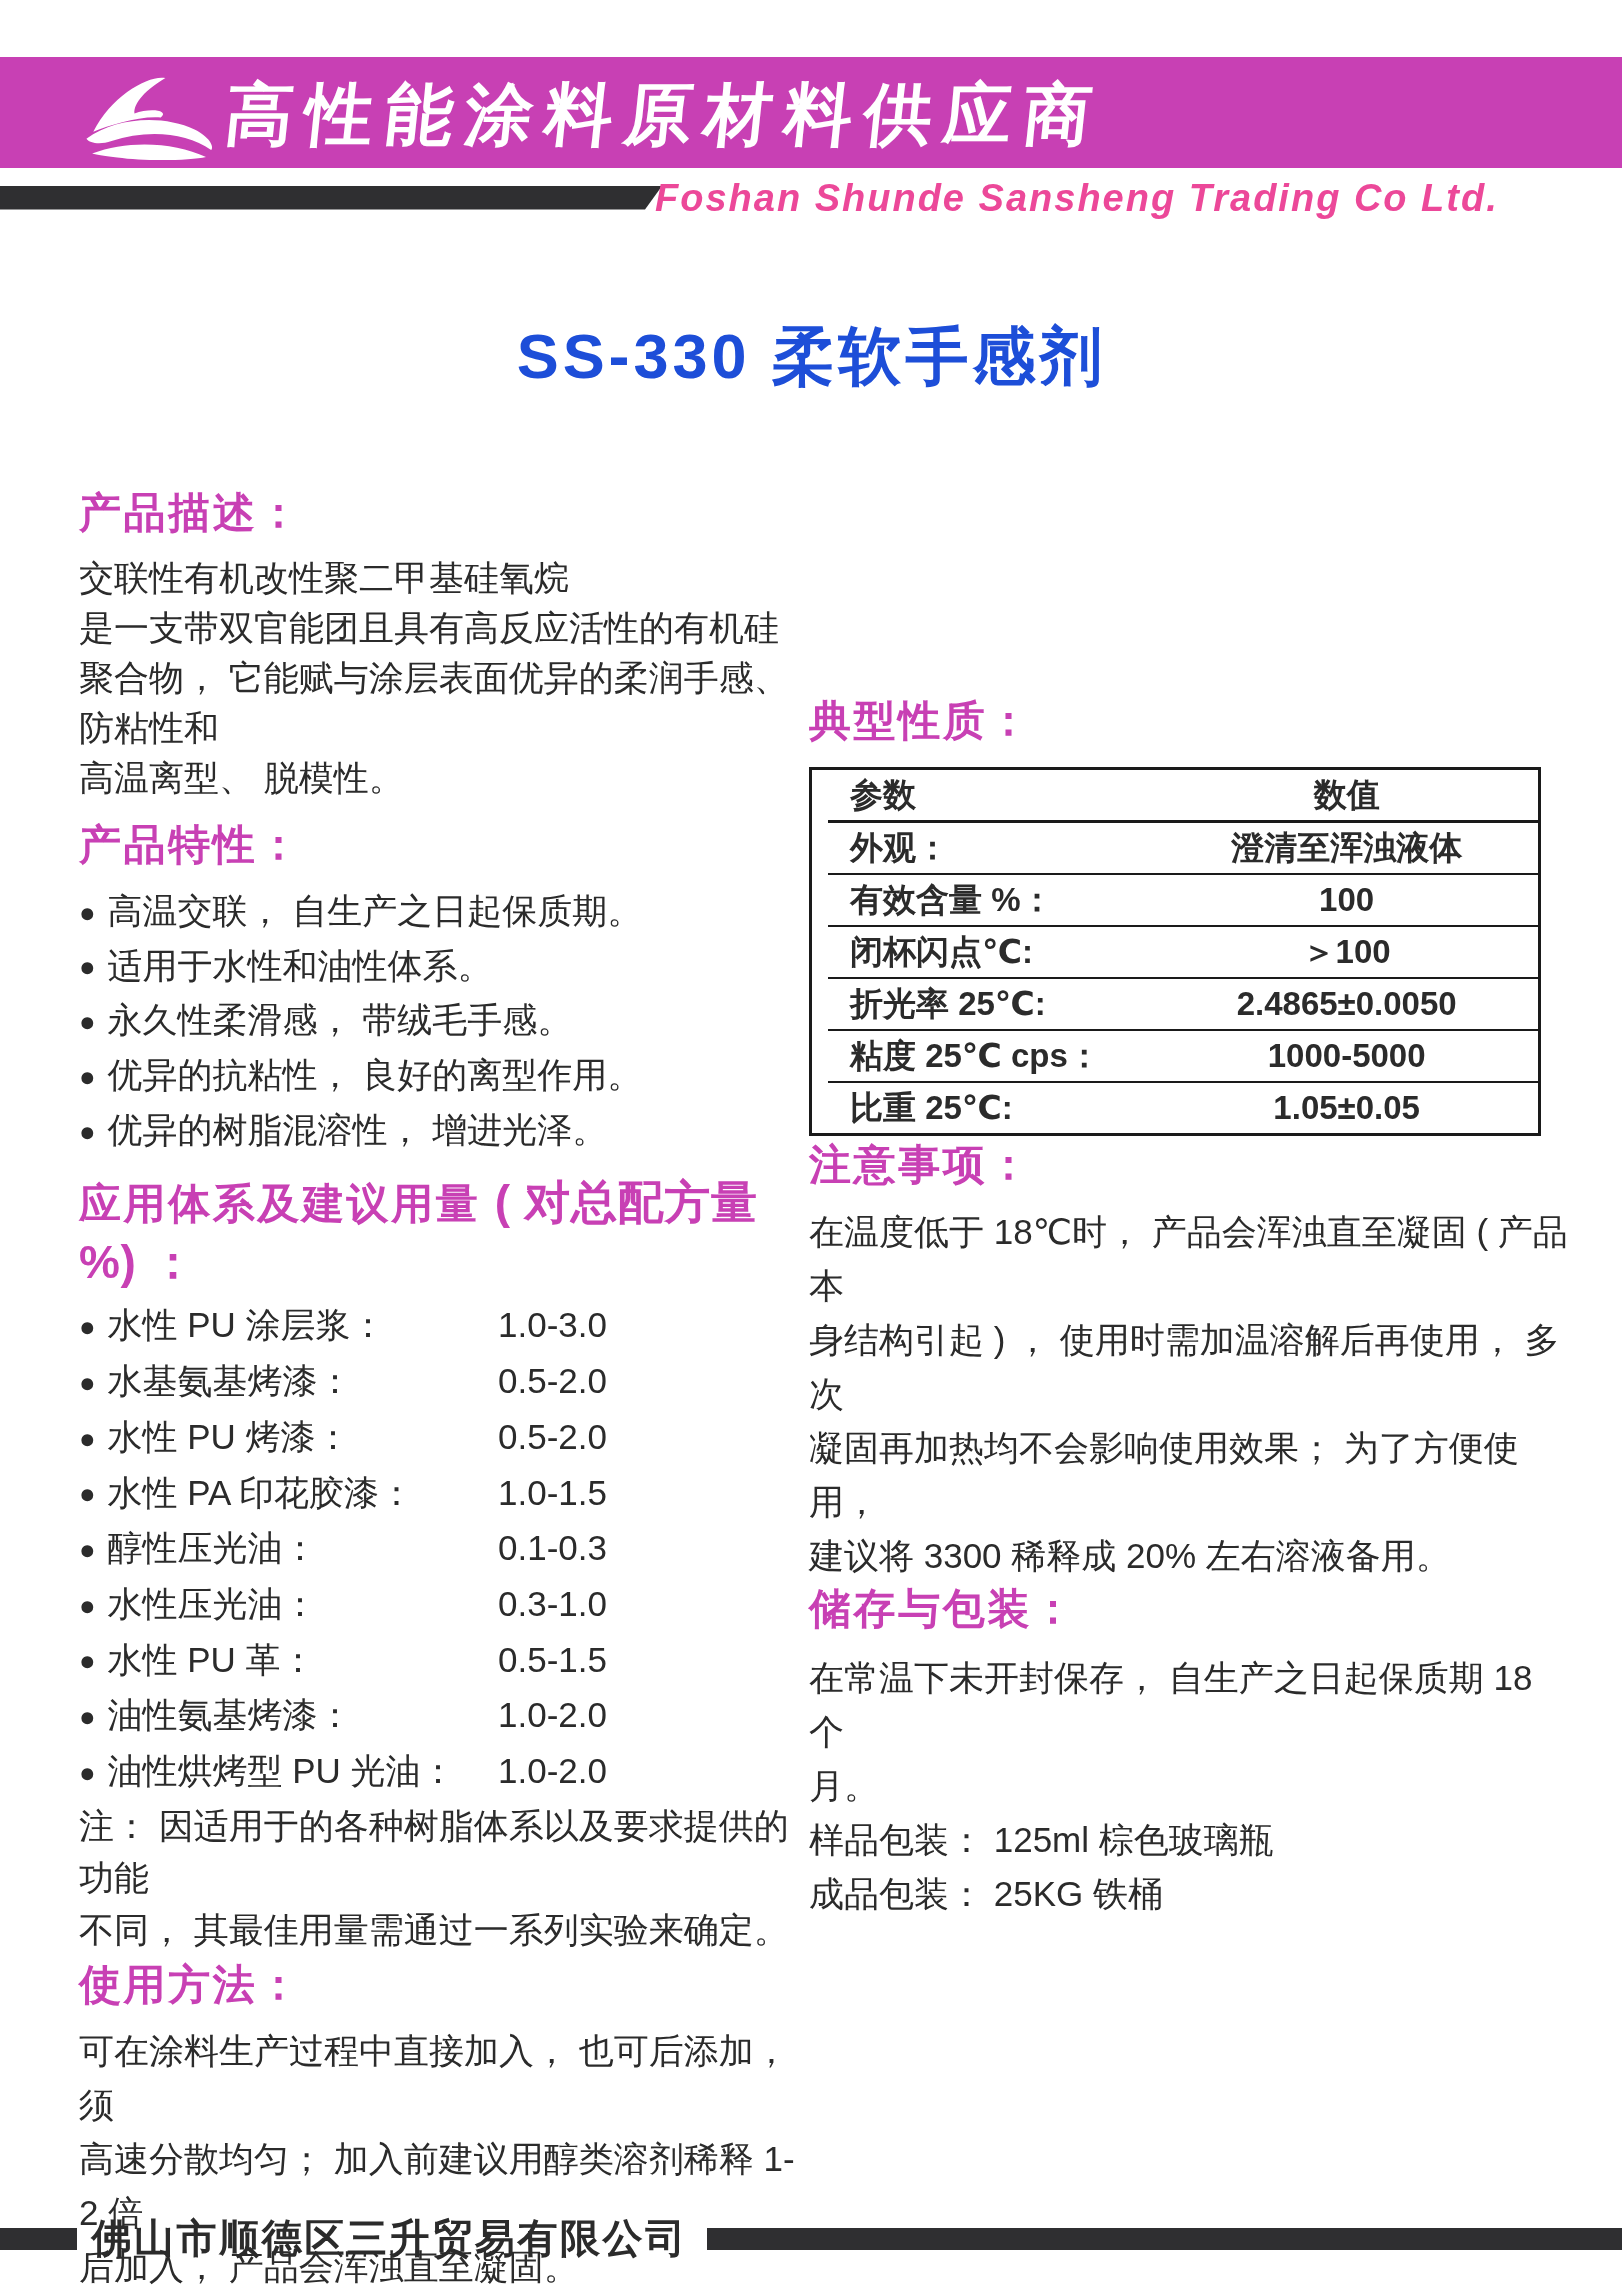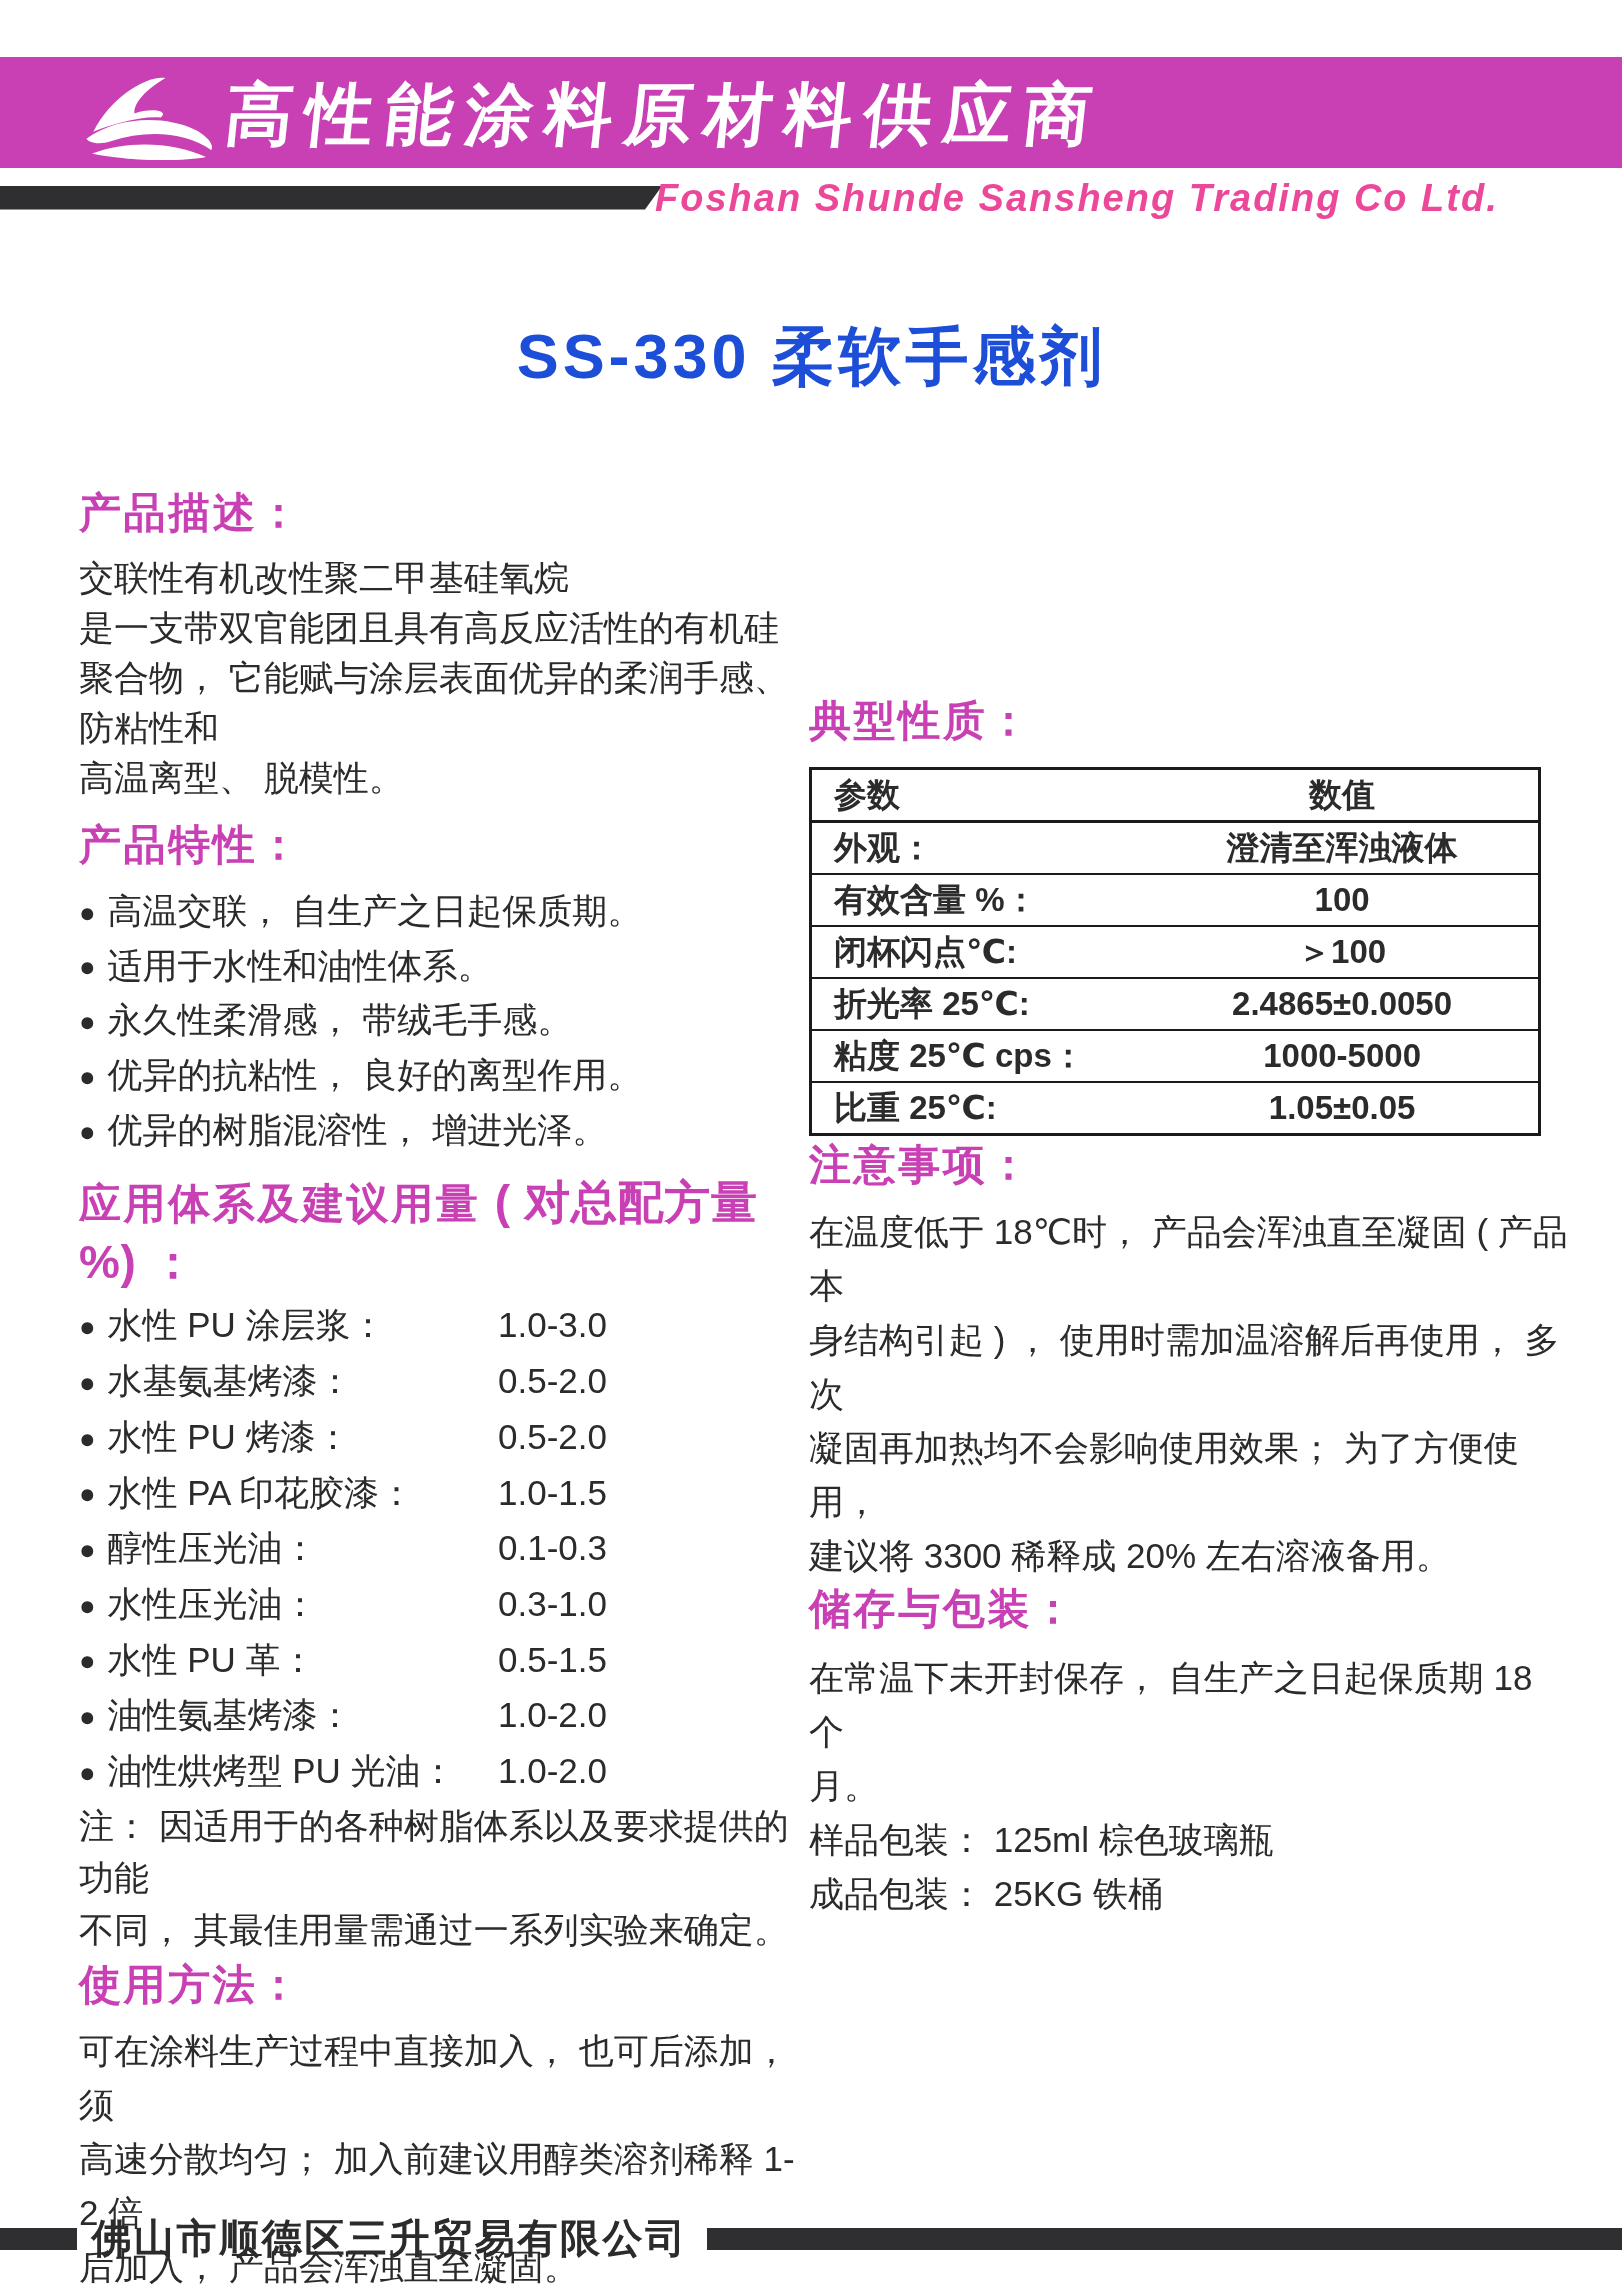--- a/index.html
+++ b/index.html
@@ -53,21 +53,21 @@
   .app-row .app-value{flex:1;}
   .note-line{font-size:35px;line-height:52px;}
   .h2-usage{margin-top:23.6px;}
   .h2-note{margin-top:37px;}
   .h2-storage{margin-top:34px;font-family:Liberation Mono, monospace;}
   
   .prop-table{
     width:726px;border:3.3px solid #1a1a1a;border-collapse:collapse;
     margin-top:17px;
   }
-  .prop-row{display:flex;border-top:2.6px solid #1a1a1a;height:50px;align-items:center;}
+  .prop-row{display:flex;border-top:2.6px solid #1a1a1a;height:50px;align-items:center;margin-left:16px;}
   .prop-row:first-child{border-top:none;}
   .prop-row.header{border-bottom:1.3px solid #1a1a1a;}
   .prop-key{flex:0 0 43%;padding-left:22px;font-size:33px;font-weight:600;white-space:nowrap;}
   .prop-val{flex:1;text-align:center;font-size:33px;font-weight:600;white-space:nowrap;}
   
   .footer{
     position:absolute;left:0;bottom:37px;width:1623px;height:39px;
     display:flex;align-items:center;
   }
   .fbar{height:22px;background:#2f2f31;}

